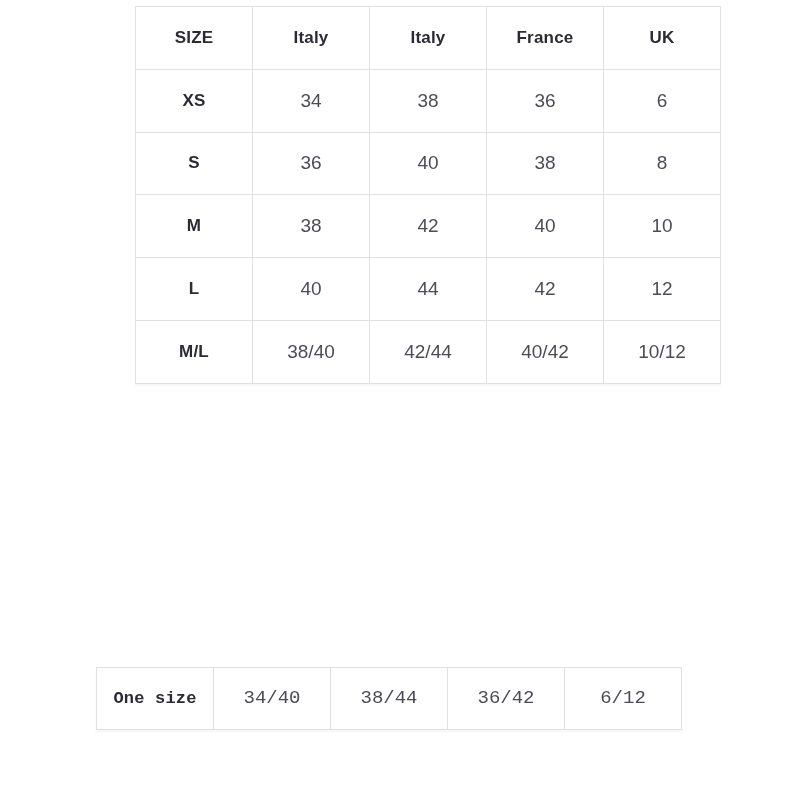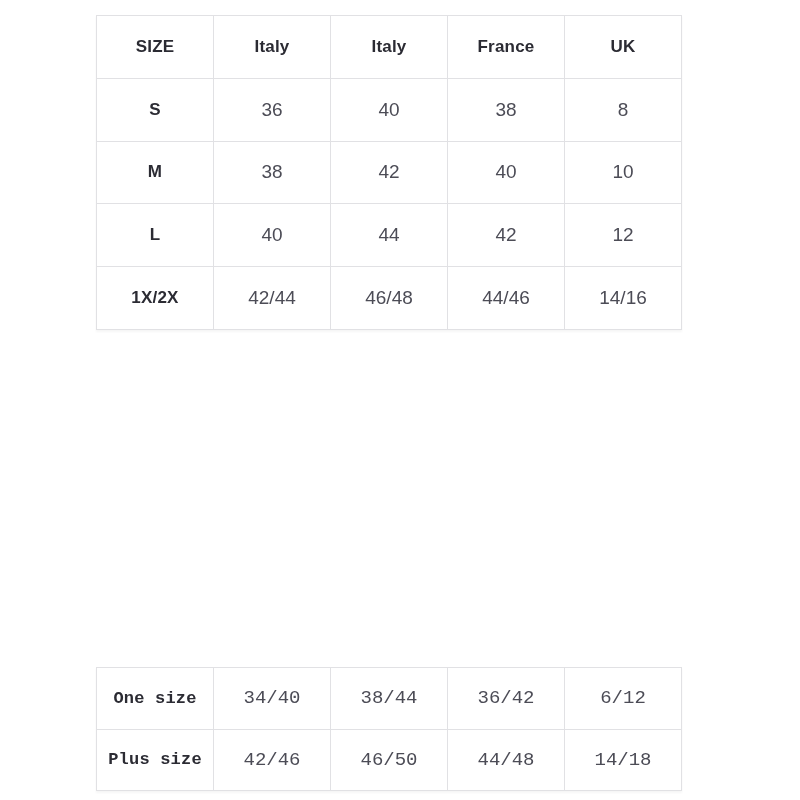--- a/index.html
+++ b/index.html
@@ -24,21 +24,21 @@
     box-shadow: 0 2px 2px rgba(0,0,0,0.04);
   }
   table.size-table col { width: 117px; }
   table.size-table th,
   table.size-table td {
     border: 1px solid var(--border, #e1e1e4);
     text-align: center;
     vertical-align: middle;
     padding: 0;
   }
-  table.main { top: 15px; }
+  table.main { top: 6px; margin-left: 39px; }
   table.main th, table.main td { height: 61.8px; }
   table.secondary { top: 667px; }
   table.secondary th, table.secondary td { height: 60.5px; font-family: Liberation Mono, monospace; }
   th {
     color: var(--header-text, #2b2b33);
     font-weight: 700;
     font-size: 17px;
     letter-spacing: 0.2px;
   }
   td {
@@ -64,20 +64,27 @@
         <tr>
           <th>SIZE</th>
           <th>Italy</th>
           <th>Italy</th>
           <th>France</th>
           <th>UK</th>
         </tr>
       </thead>
     <tbody>
         <tr>
+          <th scope="row">XS</th>
+          <td>34</td>
+          <td>38</td>
+          <td>36</td>
+          <td>6</td>
+        </tr>
+        <tr>
           <th scope="row">S</th>
           <td>36</td>
           <td>40</td>
           <td>38</td>
           <td>8</td>
         </tr>
         <tr>
           <th scope="row">M</th>
           <td>38</td>
           <td>42</td>
@@ -85,48 +92,41 @@
           <td>10</td>
         </tr>
         <tr>
           <th scope="row">L</th>
           <td>40</td>
           <td>44</td>
           <td>42</td>
           <td>12</td>
         </tr>
         <tr>
-          <th scope="row">1X/2X</th>
+          <th scope="row">M/L</th>
+          <td>38/40</td>
           <td>42/44</td>
-          <td>46/48</td>
-          <td>44/46</td>
-          <td>14/16</td>
+          <td>40/42</td>
+          <td>10/12</td>
         </tr>
       </tbody>
   </table>
 
   <table class="size-table secondary" id="secondary-table">
     <colgroup>
       <col>
         <col>
         <col>
         <col>
         <col>
     </colgroup>
     <tbody>
         <tr>
           <th scope="row">One size</th>
           <td>34/40</td>
           <td>38/44</td>
           <td>36/42</td>
           <td>6/12</td>
         </tr>
-        <tr>
-          <th scope="row">Plus size</th>
-          <td>42/46</td>
-          <td>46/50</td>
-          <td>44/48</td>
-          <td>14/18</td>
-        </tr>
       </tbody>
   </table>
 
 </div>
 
 </body></html>

